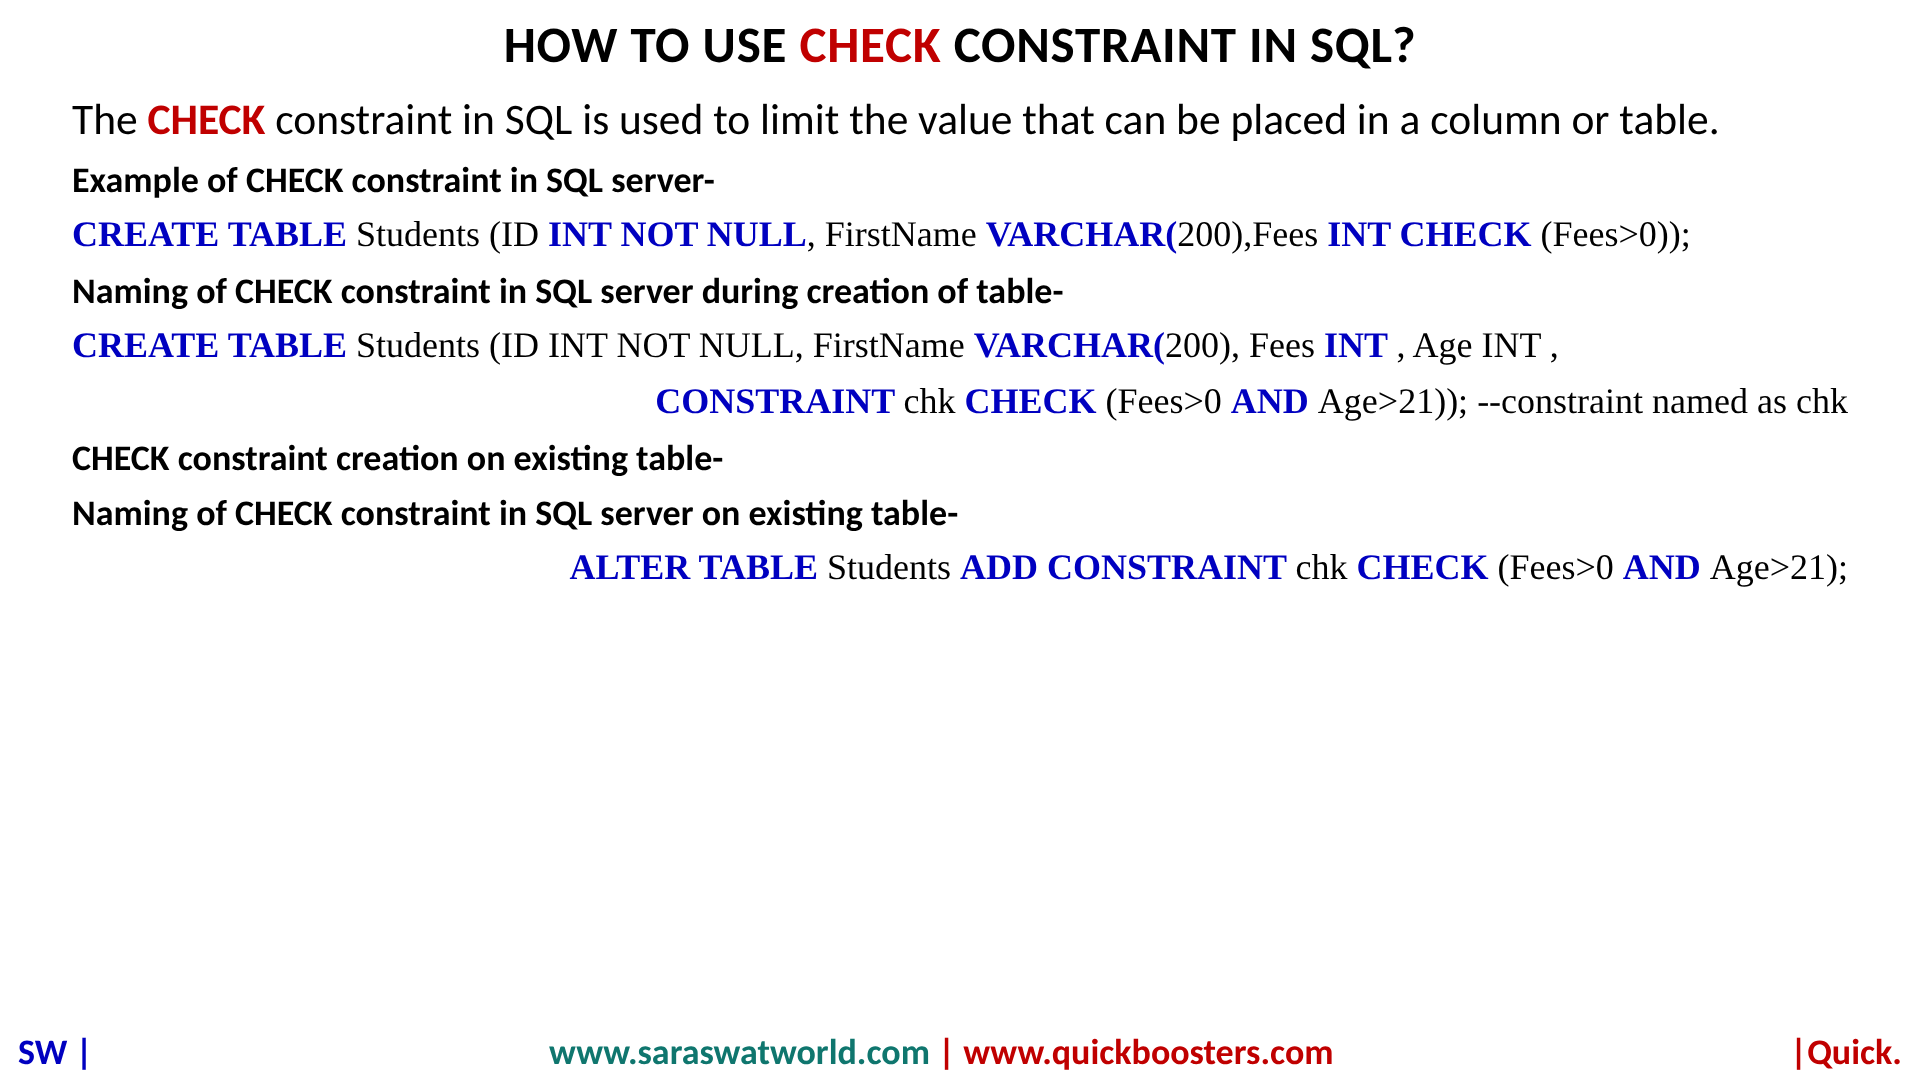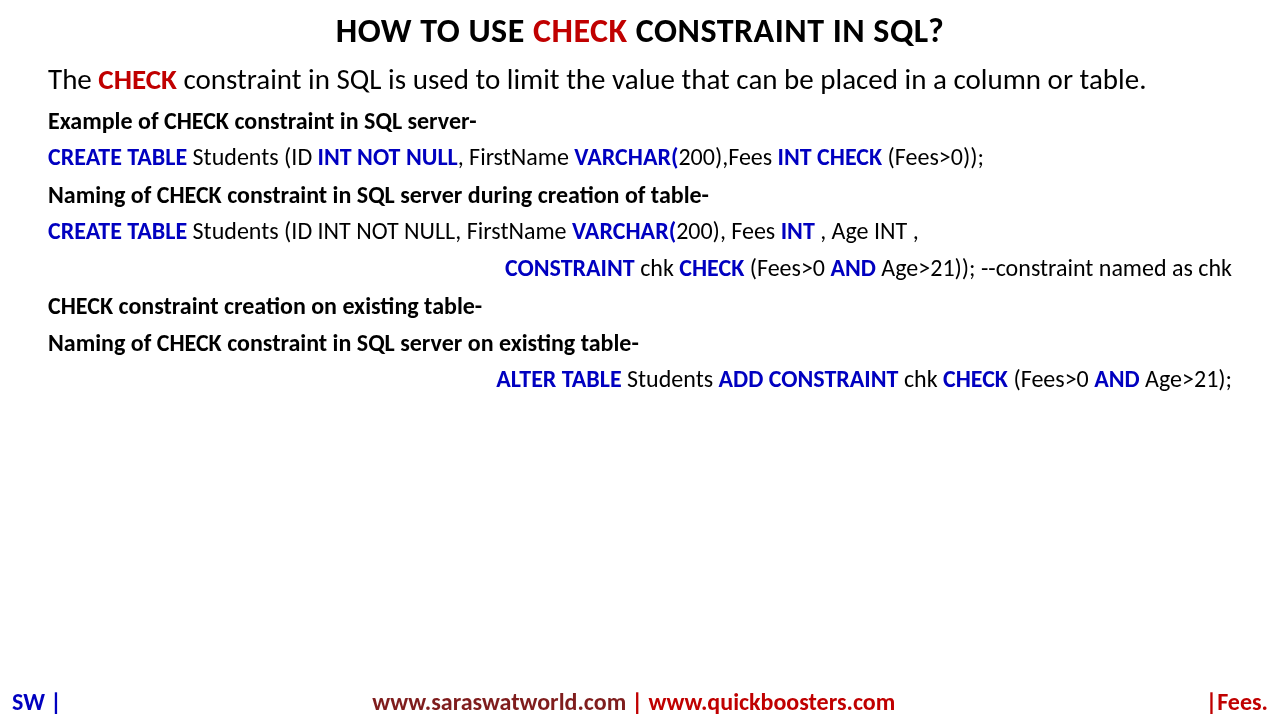--- a/index.html
+++ b/index.html
@@ -46,20 +46,21 @@
       color: #000;
       margin-bottom: 8px;
       margin-top: 4px;
     }
     .code-line {
       font-size: 24px;
       color: #000;
       line-height: 1.2;
       margin-bottom: 8px;
       text-align: justify;
+      font-family: Liberation Serif, serif;
     }
     .code-line.nojust {
       text-align: right;
     }
     .kw {
       color: #0000c0;
       font-weight: bold;
     }
     .footer {
       position: absolute;
@@ -75,21 +76,21 @@
       font-weight: bold;
     }
     .footer .left {
       color: #0000c0;
     }
     .footer .center {
       text-align: center;
       flex: 1;
     }
     .footer .center .blue {
-      color: #7f1d1d;
+      color: #0f766e;
     }
     .footer .center .pipe {
       color: #c00000;
     }
     .footer .center .red {
       color: #c00000;
     }
     .footer .right {
       color: #c00000;
     }
@@ -132,14 +133,14 @@
   </p>
 
 
 </div>
 
 <div class="footer">
   <div class="left">SW |</div>
   <div class="center">
     <span class="blue">www.saraswatworld.com </span><span class="pipe">| </span><span class="red">www.quickboosters.com</span>
   </div>
-  <div class="right">|Fees.</div>
+  <div class="right">|Quick.</div>
 </div>
 
 </body></html>

